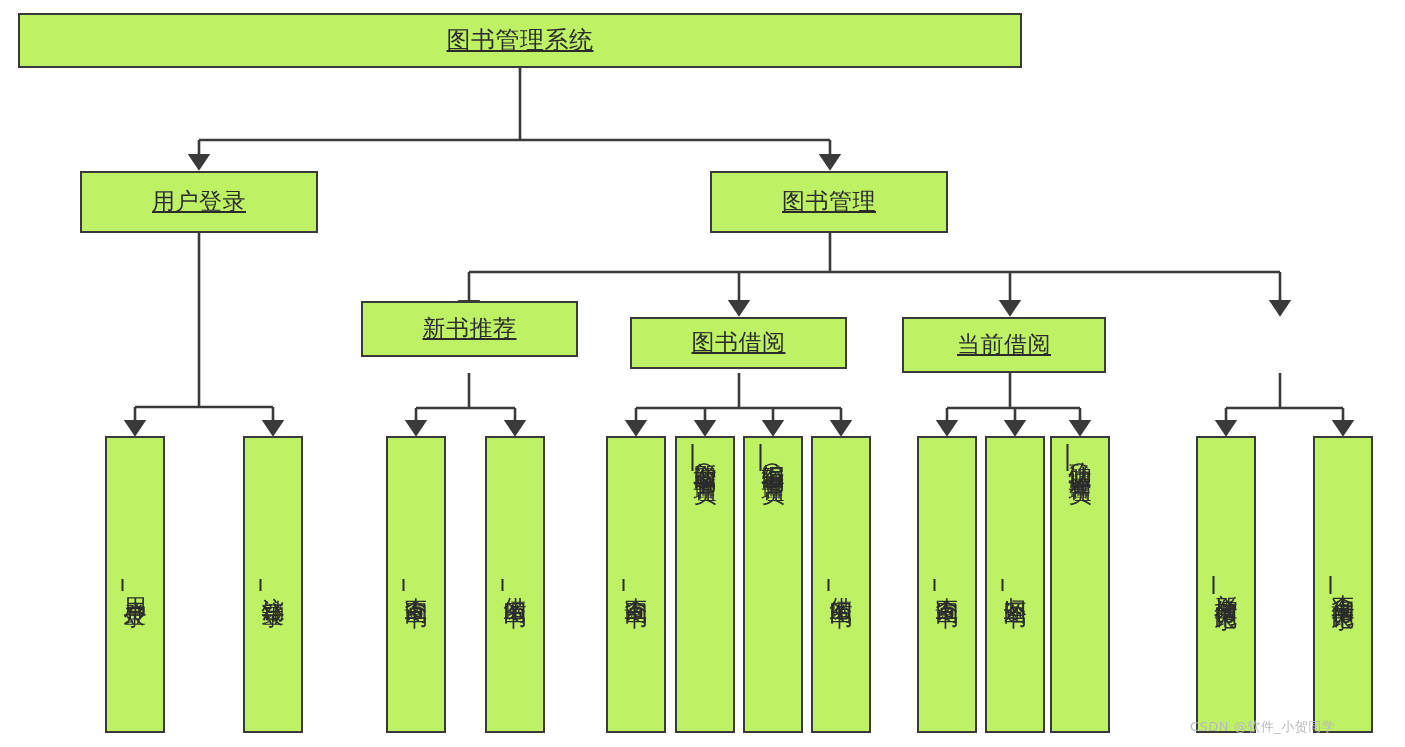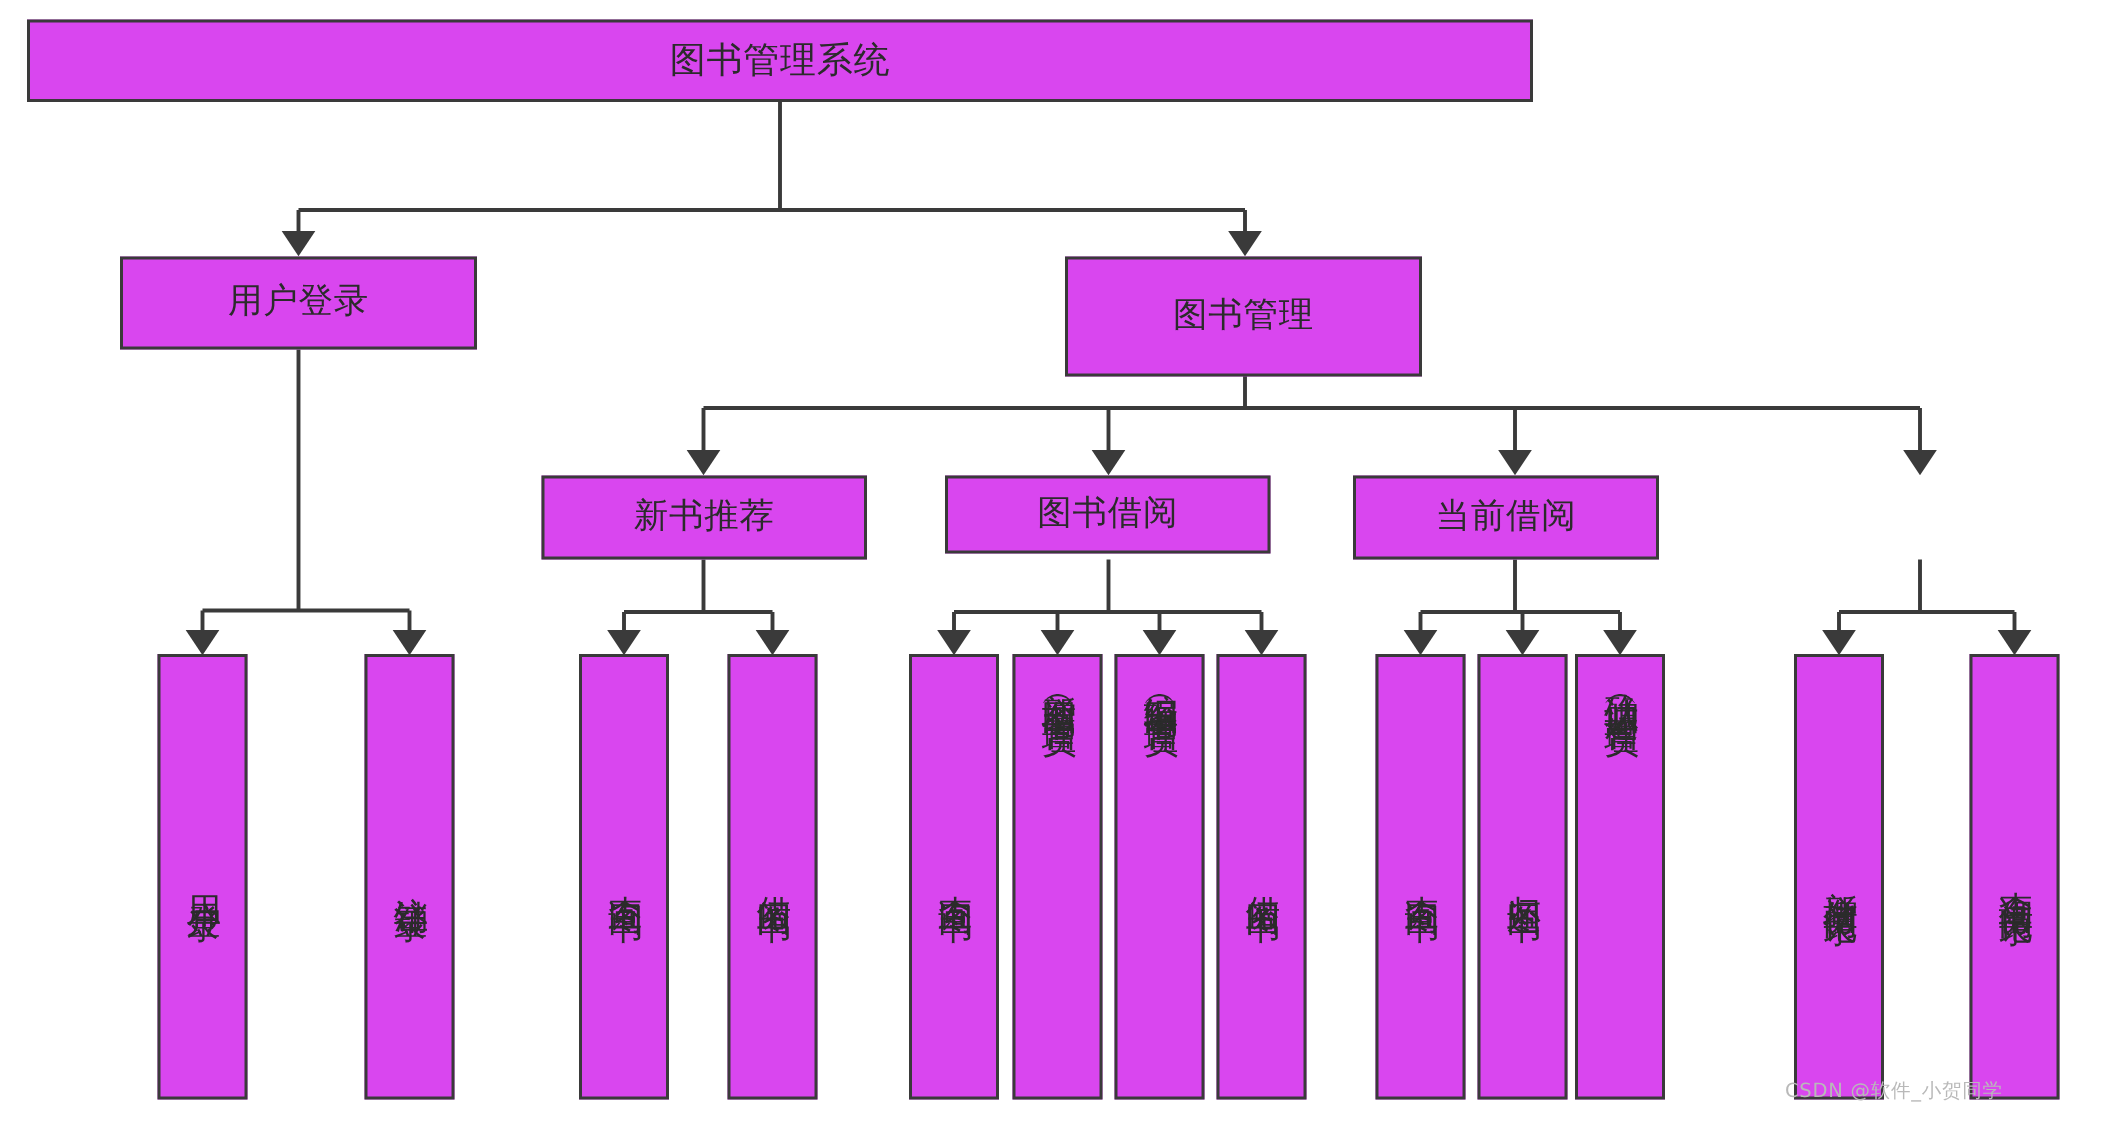--- a/index.html
+++ b/index.html
@@ -22,25 +22,26 @@
     left: 0;
     top: 0;
     width: 1405px;
     height: 747px;
     pointer-events: none;
   }
   .node {
     position: absolute;
     box-sizing: border-box;
     border: 2.5px solid #3a3a3a;
-    background: #d946ef;
+    background: #bef264;
     display: flex;
     align-items: center;
     justify-content: center;
     color: #2b2b2b;
+    text-decoration: underline;
   }
   .node .lbl {
     display: block;
     text-align: center;
     line-height: 1.12;
     letter-spacing: 0.5px;
     color: #2b2b2b;
   }
   .node.horiz .lbl {
     font-size: 23px;
@@ -128,25 +129,25 @@
     </g>
   </svg>
 
   <div class="node horiz root" id="n-root" style="left: 18px; top: 13px; width: 1004px; height: 55px;">
     <span class="lbl">图书管理系统</span>
   </div>
 
   <div class="node horiz" id="n-l2-0" style="left: 80px; top: 171px; width: 238px; height: 62px;">
     <span class="lbl">用户登录</span>
   </div>
-  <div class="node horiz" id="n-l2-1" style="left: 710px; top: 171px; width: 238px; height: 80px;">
+  <div class="node horiz" id="n-l2-1" style="left: 710px; top: 171px; width: 238px; height: 62px;">
     <span class="lbl">图书管理</span>
   </div>
 
-  <div class="node horiz" id="n-l3-0" style="left: 361px; top: 317px; width: 217px; height: 56px;">
+  <div class="node horiz" id="n-l3-0" style="left: 361px; top: 301px; width: 217px; height: 56px;">
     <span class="lbl">新书推荐</span>
   </div>
   <div class="node horiz" id="n-l3-1" style="left: 630px; top: 317px; width: 217px; height: 52px;">
     <span class="lbl">图书借阅</span>
   </div>
   <div class="node horiz" id="n-l3-2" style="left: 902px; top: 317px; width: 204px; height: 56px;">
     <span class="lbl">当前借阅</span>
   </div>
 
   <div class="node vert mid" id="n-lf-0" style="left: 105px; top: 436px; width: 60px; height: 297px;">

